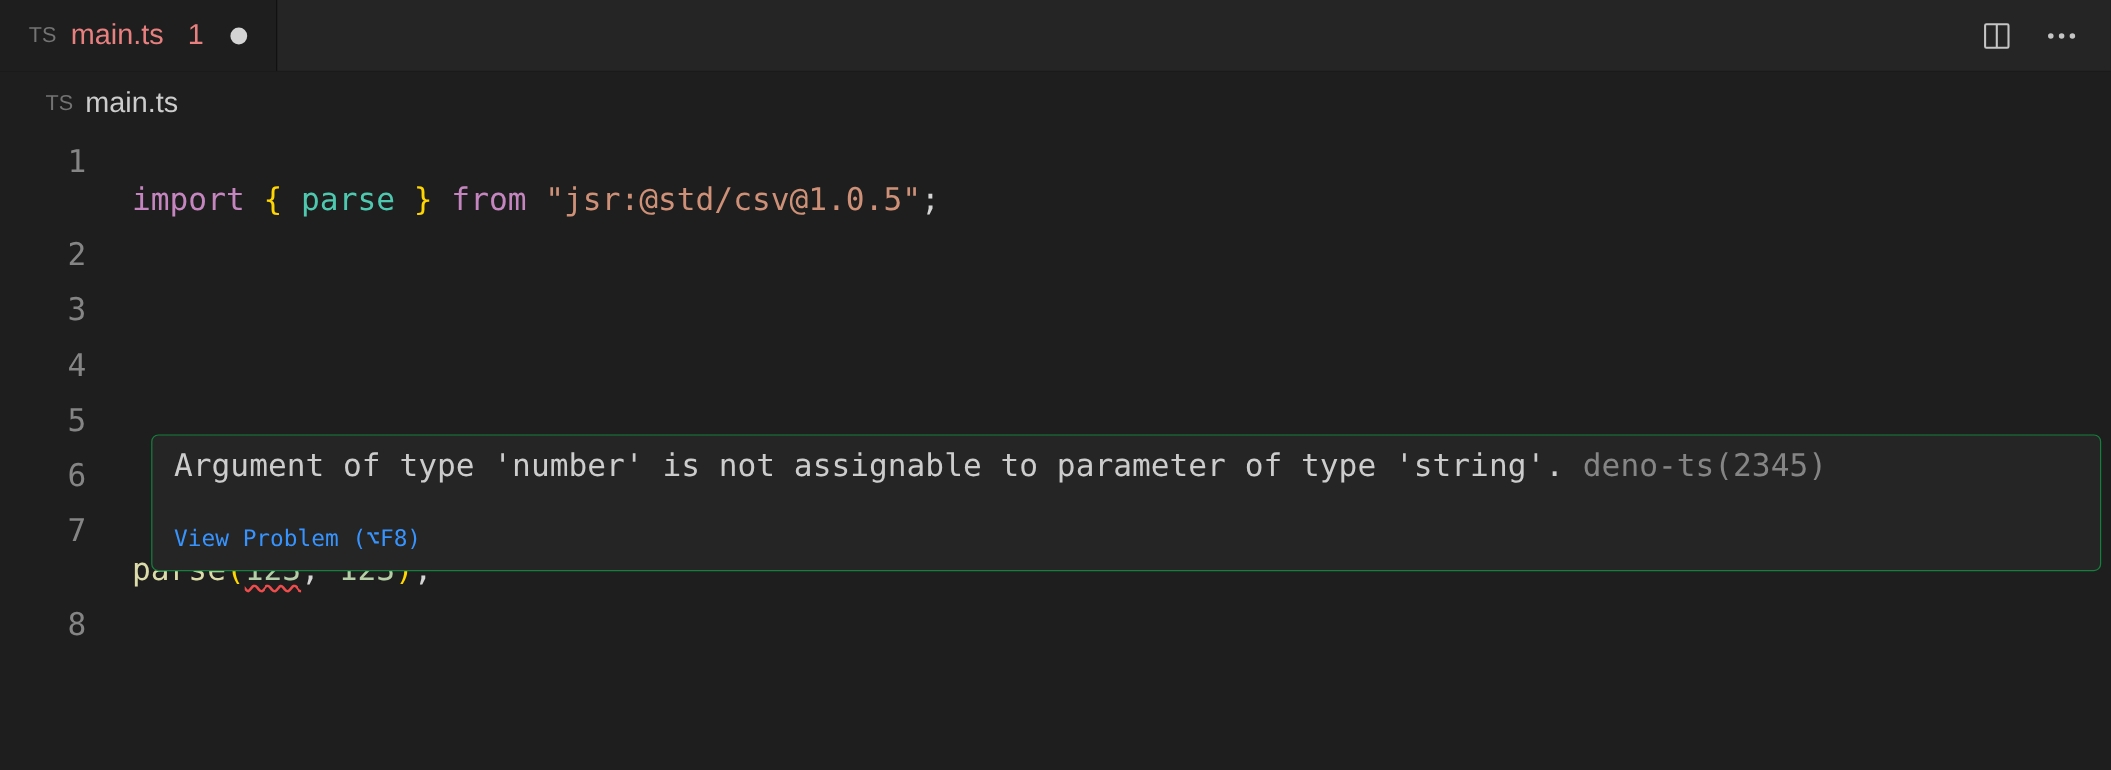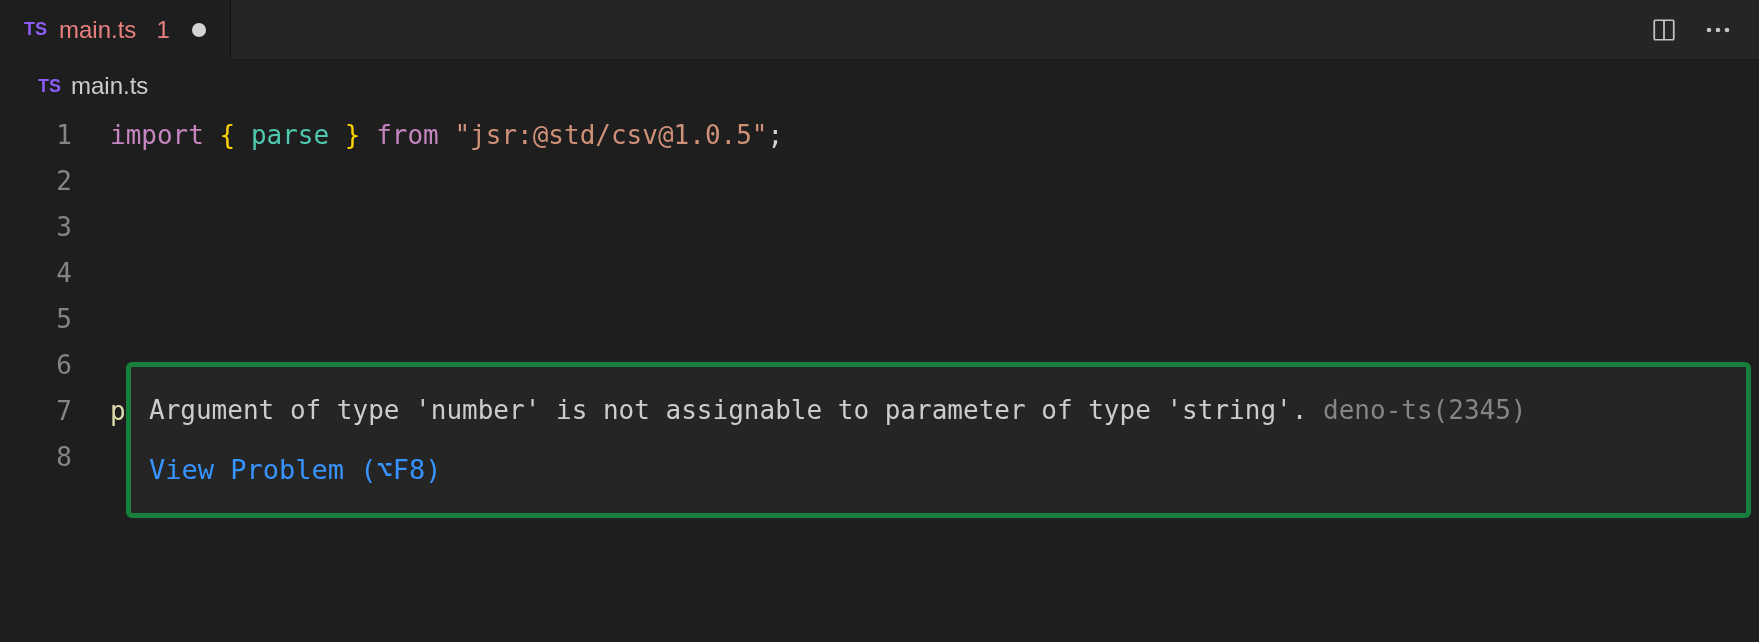--- a/index.html
+++ b/index.html
@@ -23,22 +23,22 @@
   align-items: center;
   gap: 12px;
   padding: 0 24px;
   height: 100%;
   background: #1e1e1e;
   border-right: 1px solid #111;
   font-size: 24px;
 }
 .ts-badge {
   font-size: 18px;
-  font-weight: 700;
-  color: #8b5cf6;
+  font-weight: 400;
+  color: #737373;
 }
 .tab-name { color: #e98080; }
 .tab-errors { color: #e98080; margin-left: 8px; }
 .tab-dirty {
   width: 14px; height: 14px; border-radius: 50%; background: #d4d4d4; margin-left: 10px;
 }
 .tabbar-spacer { flex: 1; }
 .tabbar-actions {
   display: flex; align-items: center; gap: 28px; padding: 0 28px;
 }
@@ -57,49 +57,49 @@
 }
 .line { display: flex; align-items: flex-start; }
 .gutter {
   width: 110px;
   text-align: right;
   padding-right: 38px;
   color: #858585;
   user-select: none;
   flex-shrink: 0;
 }
-.code { white-space: pre; position: relative; }
+.code { white-space: pre; position: relative; margin-top: 32px; }
 .tok-keyword { color: #c586c0; }
 .tok-brace { color: #ffd602; }
 .tok-ident { color: #4ec9b0; }
 .tok-func { color: #dcdcaa; }
 .tok-string { color: #ce9178; }
 .tok-num { color: #b5cea8; }
 .tok-punct { color: #d4d4d4; }
 .squiggle {
   text-decoration: underline wavy #f14c4c;
   text-decoration-thickness: 2px;
   text-underline-offset: 4px;
 }
 .hover-widget {
   position: absolute;
   left: 126px;
   top: 250px;
   right: 8px;
   background: #252526;
-  border: 5px solid #15803d;
+  border: 1px solid #15803d;
   border-radius: 6px;
-  padding: 20px 18px;
+  padding: 3px 18px;
   font-family: "SF Mono", Menlo, Consolas, monospace;
   font-size: 26px;
   z-index: 10;
 }
 .hover-msg { color: #cccccc; margin-bottom: 14px; }
 .hover-src { color: #858585; }
-.hover-actions { display: flex; gap: 36px; align-items: baseline; font-size: 27px; }
+.hover-actions { display: flex; gap: 36px; align-items: baseline; font-size: 19px; }
 .hover-link { color: #3794ff; cursor: pointer; }
 .hover-note { color: #cccccc; }
 </style>
 </head>
 <body>
 
 <div class="tabbar">
   <div class="tab">
     <span class="ts-badge">TS</span>
     <span class="tab-name">main.ts</span>

